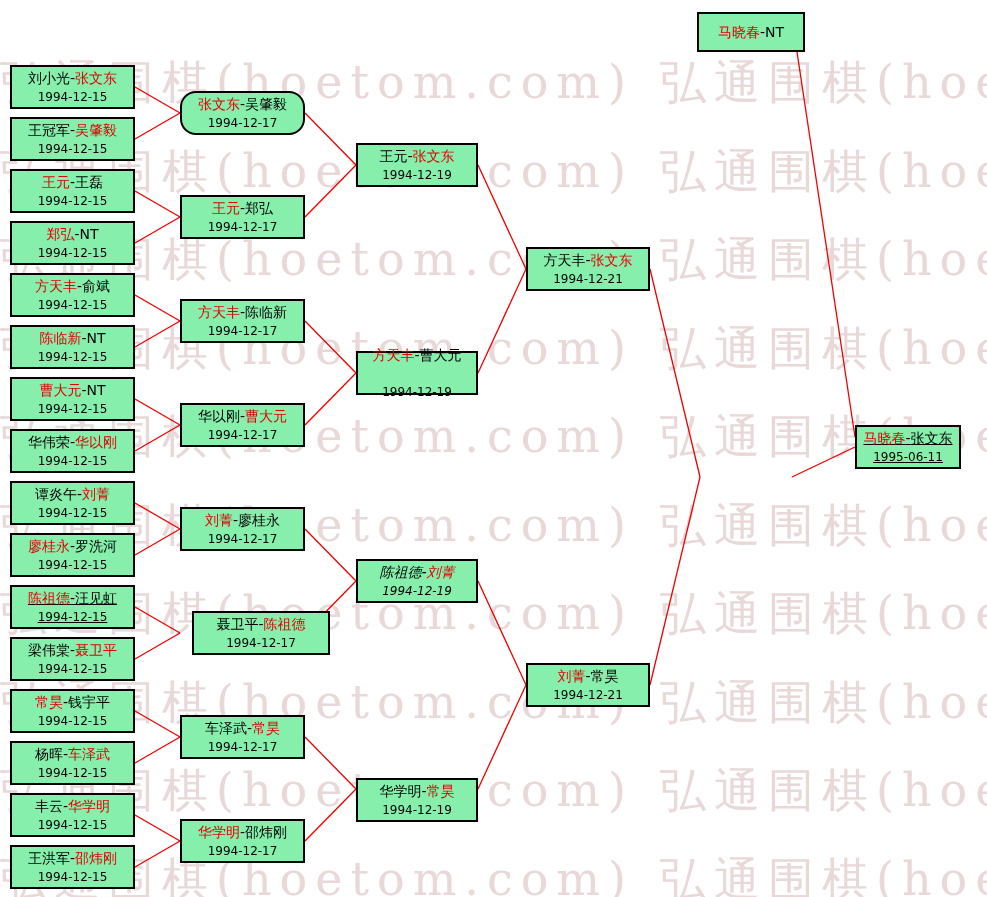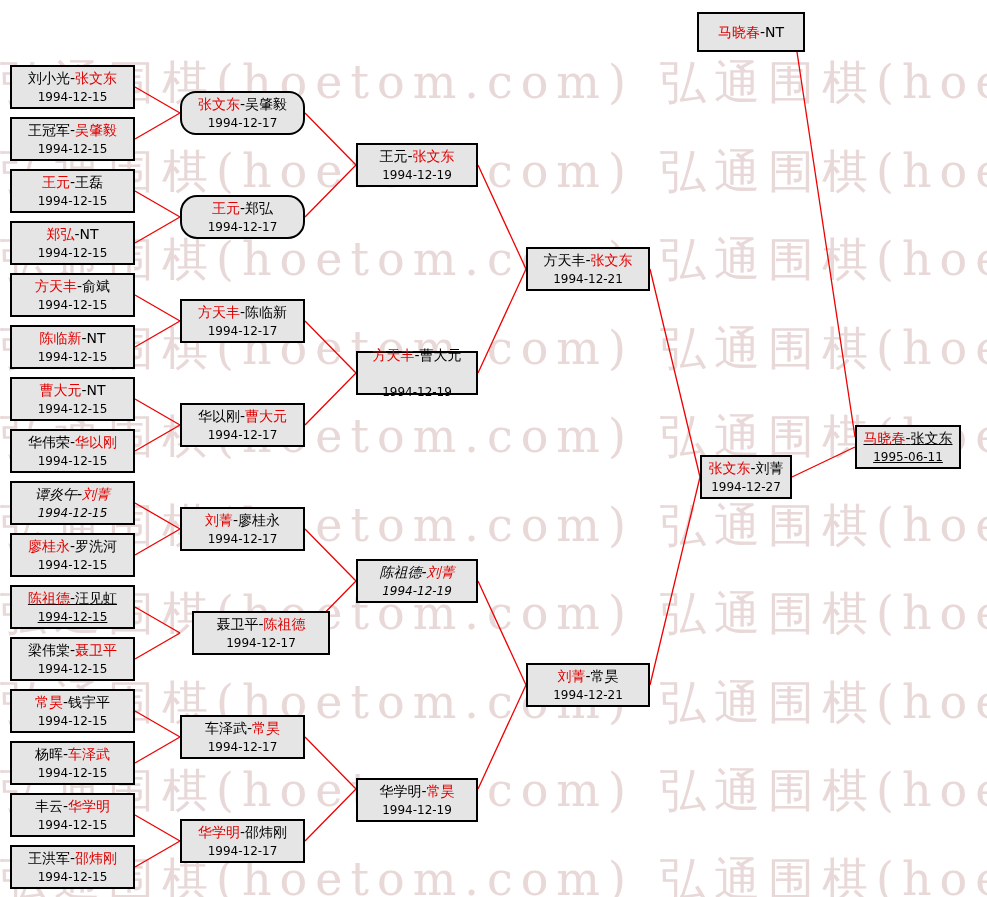--- a/index.html
+++ b/index.html
@@ -18,21 +18,21 @@
     font-family: "DejaVu Serif", serif;
     font-size: 46px;
     letter-spacing: 8px;
     white-space: nowrap;
     user-select: none;
   }
   #lines { position: absolute; left: 0; top: 0; z-index: 1; }
   #boxes { position: absolute; inset: 0; z-index: 2; pointer-events: none; }
   .match-box {
     position: absolute;
-    background: #e5e5e5;
+    background: #86efac;
     border: 2px solid var(--border, #000000);
     display: flex;
     flex-direction: column;
     justify-content: center;
     align-items: center;
     text-align: center;
     color: var(--text, #000000);
     pointer-events: auto;
   }
   .match-box .players {
@@ -133,21 +133,21 @@
         <div class="date">1994-12-15</div>
       </div>
       <div class="match-box" style="left: 10px; top: 377px; width: 125px; height: 44px;">
         <div class="players"><span class="win">曹大元</span>-<span>NT</span></div>
         <div class="date">1994-12-15</div>
       </div>
       <div class="match-box" style="left: 10px; top: 429px; width: 125px; height: 44px;">
         <div class="players"><span>华伟荣</span>-<span class="win">华以刚</span></div>
         <div class="date">1994-12-15</div>
       </div>
-      <div class="match-box" style="left: 10px; top: 481px; width: 125px; height: 44px; font-style: italic;">
+      <div class="match-box" style="left: 10px; top: 481px; width: 125px; height: 44px;">
         <div class="players"><span>谭炎午</span>-<span class="win">刘菁</span></div>
         <div class="date">1994-12-15</div>
       </div>
       <div class="match-box" style="left: 10px; top: 533px; width: 125px; height: 44px;">
         <div class="players"><span class="win">廖桂永</span>-<span>罗洗河</span></div>
         <div class="date">1994-12-15</div>
       </div>
       <div class="match-box" style="left: 10px; top: 585px; width: 125px; height: 44px; text-decoration: underline;">
         <div class="players"><span class="win">陈祖德</span>-<span>汪见虹</span></div>
         <div class="date">1994-12-15</div>
@@ -169,21 +169,21 @@
         <div class="date">1994-12-15</div>
       </div>
       <div class="match-box" style="left: 10px; top: 845px; width: 125px; height: 44px;">
         <div class="players"><span>王洪军</span>-<span class="win">邵炜刚</span></div>
         <div class="date">1994-12-15</div>
       </div>
       <div class="match-box" style="left: 180px; top: 91px; width: 125px; height: 44px; border-radius: 16px;">
         <div class="players"><span class="win">张文东</span>-<span>吴肇毅</span></div>
         <div class="date">1994-12-17</div>
       </div>
-      <div class="match-box" style="left: 180px; top: 195px; width: 125px; height: 44px; border-radius: 17px;">
+      <div class="match-box" style="left: 180px; top: 195px; width: 125px; height: 44px;">
         <div class="players"><span class="win">王元</span>-<span>郑弘</span></div>
         <div class="date">1994-12-17</div>
       </div>
       <div class="match-box" style="left: 180px; top: 299px; width: 125px; height: 44px;">
         <div class="players"><span class="win">方天丰</span>-<span>陈临新</span></div>
         <div class="date">1994-12-17</div>
       </div>
       <div class="match-box" style="left: 180px; top: 403px; width: 125px; height: 44px;">
         <div class="players"><span>华以刚</span>-<span class="win">曹大元</span></div>
         <div class="date">1994-12-17</div>
@@ -220,24 +220,20 @@
         <div class="players"><span>华学明</span>-<span class="win">常昊</span></div>
         <div class="date">1994-12-19</div>
       </div>
       <div class="match-box" style="left: 526px; top: 247px; width: 124px; height: 44px;">
         <div class="players"><span>方天丰</span>-<span class="win">张文东</span></div>
         <div class="date">1994-12-21</div>
       </div>
       <div class="match-box" style="left: 526px; top: 663px; width: 124px; height: 44px;">
         <div class="players"><span class="win">刘菁</span>-<span>常昊</span></div>
         <div class="date">1994-12-21</div>
-      </div>
-      <div class="match-box" style="left: 700px; top: 455px; width: 92px; height: 44px;">
-        <div class="players"><span class="win">张文东</span>-<span>刘菁</span></div>
-        <div class="date">1994-12-27</div>
       </div>
       <div class="match-box" style="left: 697px; top: 12px; width: 108px; height: 40px;">
         <div class="players"><span class="win">马晓春</span>-<span>NT</span></div>
       </div>
       <div class="match-box" style="left: 855px; top: 425px; width: 106px; height: 44px; text-decoration: underline;">
         <div class="players"><span class="win">马晓春</span>-<span>张文东</span></div>
         <div class="date">1995-06-11</div>
       </div>
     </div>
 </div>

